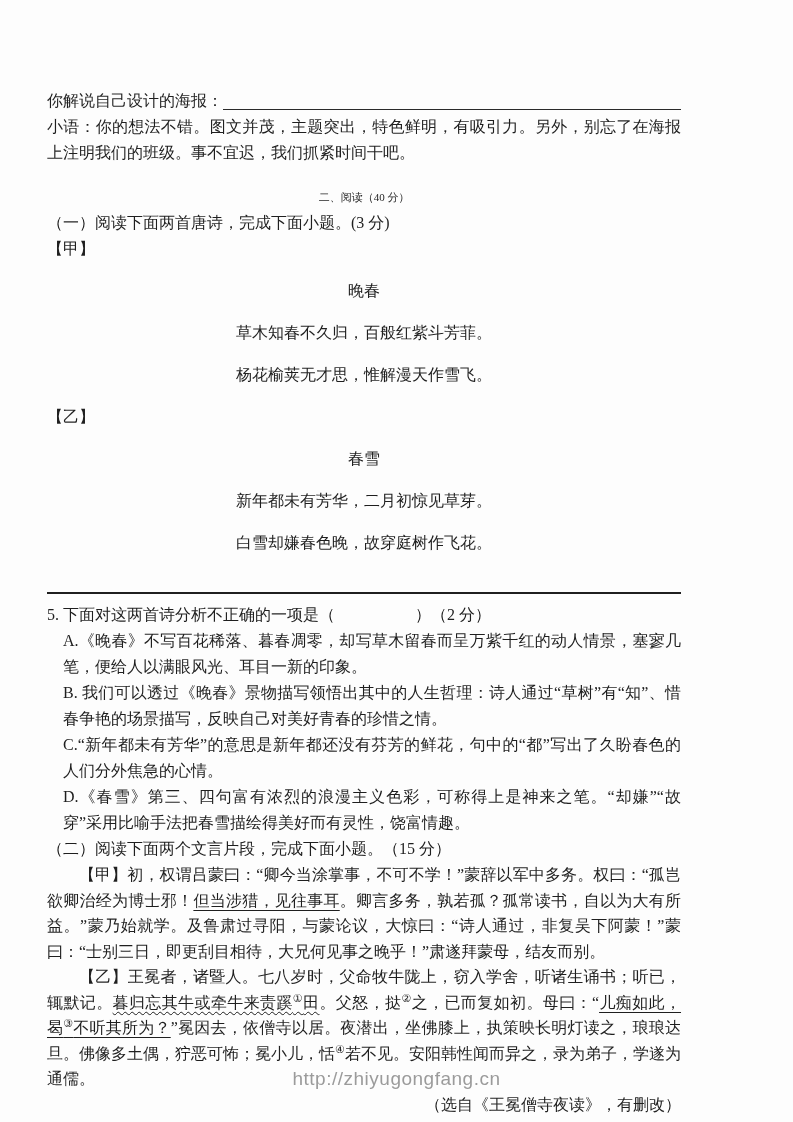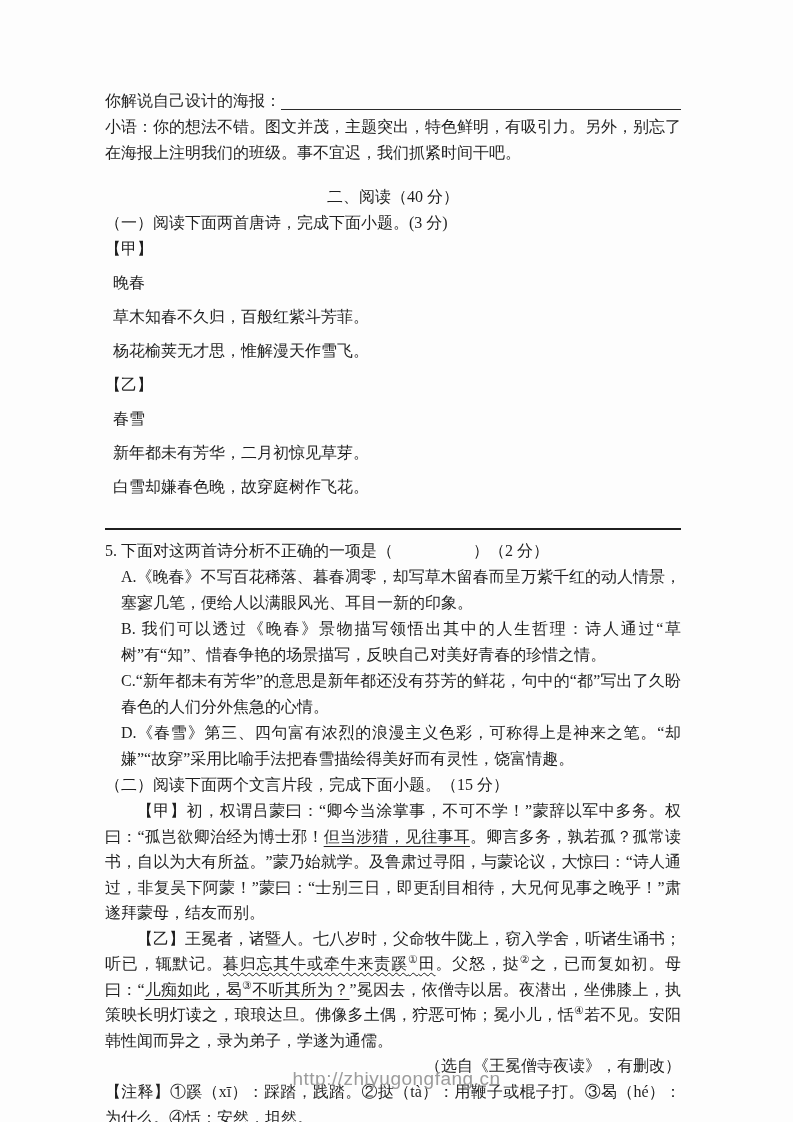--- a/index.html
+++ b/index.html
@@ -7,21 +7,21 @@
     padding: 0;
     background: #e8e8e8;
   }
   .page {
     position: relative;
     width: 793px;
     height: 1122px;
     margin: 0 auto;
     background: #fdfdfd;
     box-sizing: border-box;
-    padding: 88px 112px 0 105px;
+    padding: 88px 112px 0 47px;
     font-family: "Liberation Serif", "DejaVu Serif", serif;
     font-size: 16px;
     line-height: 26px;
     color: #1f1f1f;
     overflow: hidden;
   }
   .line { margin: 0; }
   .para { margin: 0; text-align: justify; }
 
   
@@ -30,27 +30,27 @@
     flex: 1;
     border-bottom: 1.5px solid #2a2a2a;
     margin-bottom: 4px;
     height: 1px;
   }
 
   
   .section-title {
     margin: 18px 0 0 0;
     text-align: center;
-    font-size: 16px;
+    font-size: 11px;
     font-weight: normal;
     line-height: 26px;
   }
 
   
-  .poem-title, .poem-line { text-align: left; margin: 8px; }
+  .poem-title, .poem-line { text-align: center; margin: 16px; }
 
   
   .answer-line {
     height: 20px;
     border-bottom: 2px solid #1f1f1f;
     margin-bottom: 8px;
   }
 
   
   .option { margin: 0 0 0 16px; text-align: justify; }

